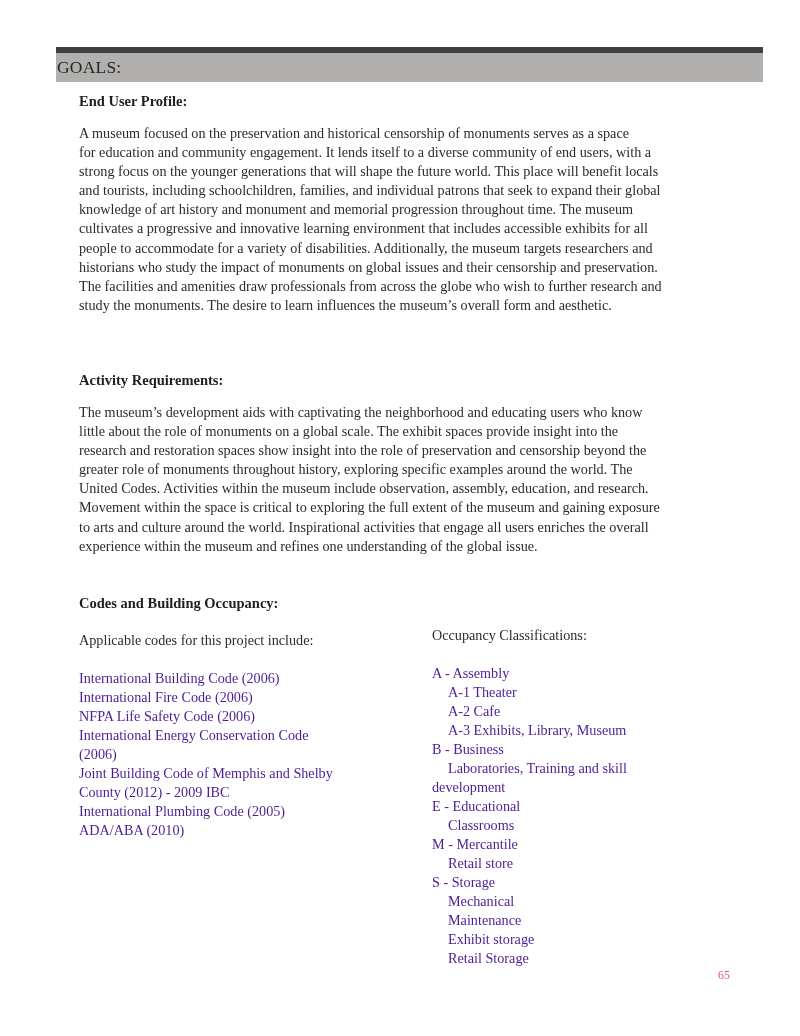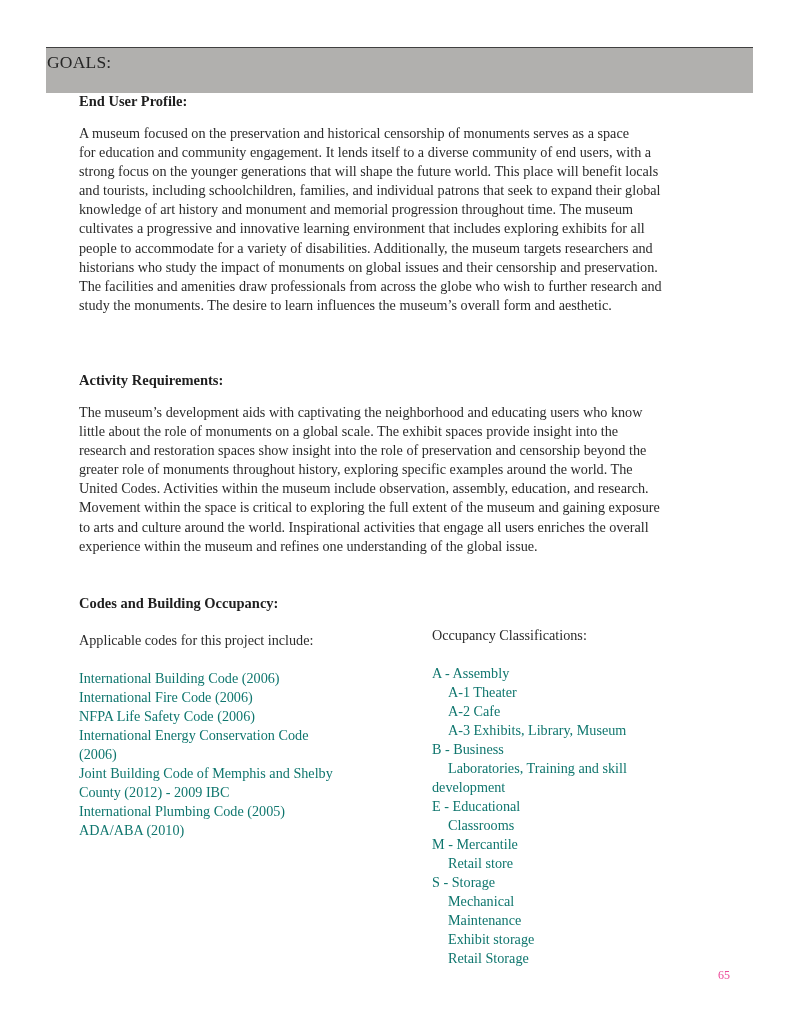--- a/index.html
+++ b/index.html
@@ -2,41 +2,41 @@
 <html><head>
   <meta charset="utf-8">
   <style>
     html, body { margin: 0; padding: 0; background: #ffffff; }
     body {
       width: 800px; height: 1036px; position: relative; overflow: hidden;
       font-family: "Liberation Serif", "DejaVu Serif", serif;
       color: #2b2b2b;
     }
     .header-bar {
-      position: absolute; left: 46px; top: 47px; width: 707px; height: 46px;
+      position: absolute; left: 56px; top: 47px; width: 707px; height: 35px;
       background: #b1b0ae;
-      border-top: 1px solid #404040;
+      border-top: 6px solid #404040;
       box-sizing: border-box;
     }
     .header-title {
       position: absolute; left: 1px; top: 4px;
       font-size: 17.5px; letter-spacing: 0.2px; color: #262626;
       font-family: "Liberation Serif", serif;
     }
     .section-heading {
       position: absolute; left: 79px;
       font-size: 14.5px; font-weight: bold; color: #1f1f1f;
     }
     .para {
       position: absolute; left: 79px; width: 680px;
       font-size: 14.2px; line-height: 19.1px; color: #2b2b2b;
     }
     .para .ln { display: block; white-space: nowrap; }
     .col {
-      position: absolute; font-size: 14.2px; line-height: 19px; color: #0f766e;
+      position: absolute; font-size: 14.2px; line-height: 19px; color: #4c1d95;
     }
     .col .ln { display: block; white-space: nowrap; }
     .col .indent { padding-left: 16px; }
     .col-intro { position: absolute; font-size: 14.2px; color: #2b2b2b; white-space: nowrap; }
     .page-number {
       position: absolute; left: 718px; top: 968px; font-size: 12px; color: #ec4899;
     }
   </style>
 </head>
 <body>
@@ -45,21 +45,21 @@
   <span class="header-title">GOALS:</span>
 </div>
 
 <div class="section-heading" style="top:93px;">End User Profile:</div>
 <div class="para" style="top:124px;">
   <span class="ln">A museum focused on the preservation and historical censorship of monuments serves as a space</span>
   <span class="ln">for education and community engagement. It lends itself to a diverse community of end users, with a</span>
   <span class="ln">strong focus on the younger generations that will shape the future world. This place will benefit locals</span>
   <span class="ln">and tourists, including schoolchildren, families, and individual patrons that seek to expand their global</span>
   <span class="ln">knowledge of art history and monument and memorial progression throughout time. The museum</span>
-  <span class="ln">cultivates a progressive and innovative learning environment that includes exploring exhibits for all</span>
+  <span class="ln">cultivates a progressive and innovative learning environment that includes accessible exhibits for all</span>
   <span class="ln">people to accommodate for a variety of disabilities. Additionally, the museum targets researchers and</span>
   <span class="ln">historians who study the impact of monuments on global issues and their censorship and preservation.</span>
   <span class="ln">The facilities and amenities draw professionals from across the globe who wish to further research and</span>
   <span class="ln">study the monuments. The desire to learn influences the museum’s overall form and aesthetic.</span>
 </div>
 
 <div class="section-heading" style="top:372px;">Activity Requirements:</div>
 <div class="para" style="top:403px;">
   <span class="ln">The museum’s development aids with captivating the neighborhood and educating users who know</span>
   <span class="ln">little about the role of monuments on a global scale. The exhibit spaces provide insight into the</span>

